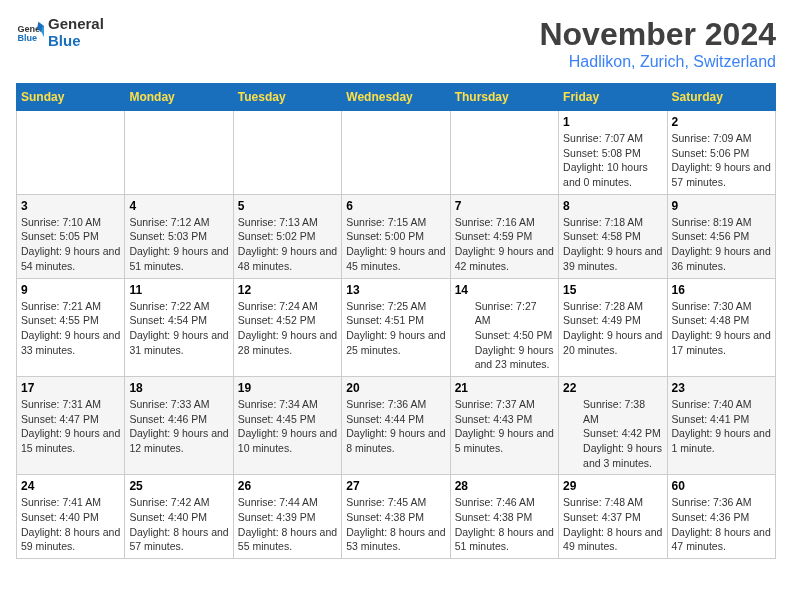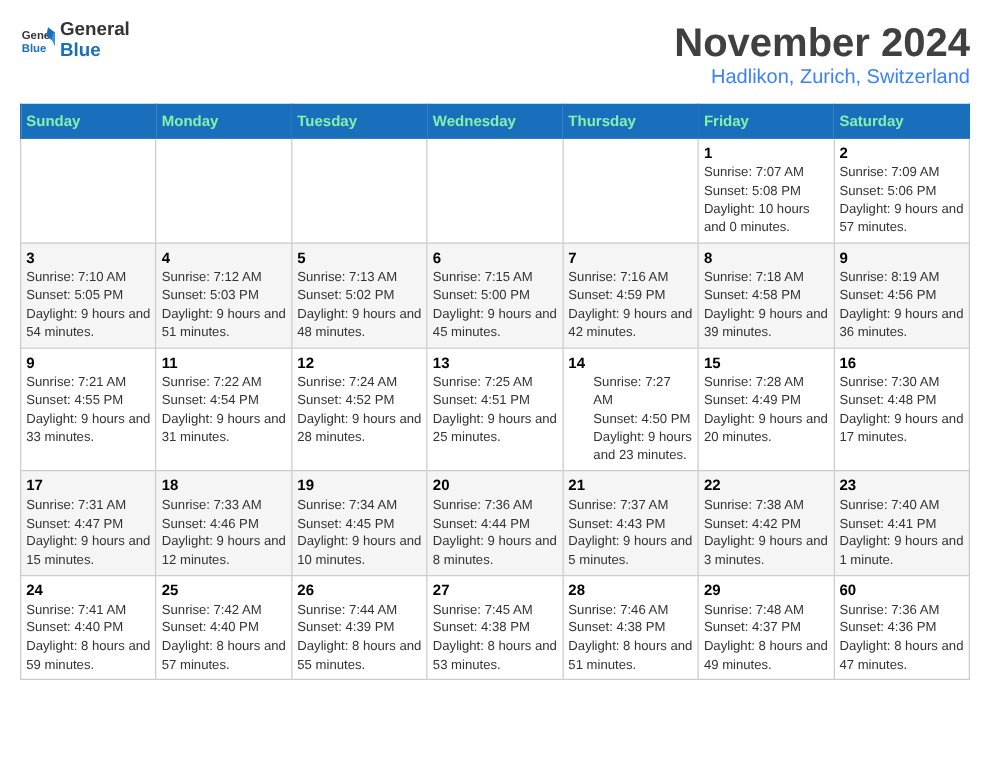--- a/index.html
+++ b/index.html
@@ -29,21 +29,21 @@
     .month-title { font-size: 32px; font-weight: bold; color: #404040; }
     .location-title { font-size: 16px; color: #3b82f6; }
 
     .calendar {
       width: 100%;
       border-collapse: collapse;
       font-size: 11px;
     }
     .calendar th {
       background: #1a6fbd;
-      color: #86efac;
+      color: #fde047;
       padding: 6px 4px;
       text-align: left;
       font-size: 12px;
       font-weight: bold;
       border: 1px solid #1a6fbd;
     }
     .calendar td {
       border: 1px solid #ccc;
       vertical-align: top;
       padding: 4px;
@@ -235,21 +235,21 @@
 Daylight: 9 hours and 8 minutes.</div>
         </td>
         <td>
           <span class="day-number">21</span>
           <div class="day-info" style="white-space: pre-line;">Sunrise: 7:37 AM
 Sunset: 4:43 PM
 Daylight: 9 hours and 5 minutes.</div>
         </td>
         <td>
           <span class="day-number">22</span>
-          <div class="day-info" style="white-space: pre-line;">Sunrise: 7:38 AM
+          <div class="day-info" style="white-space: pre-line; margin-left: 20px;">Sunrise: 7:38 AM
 Sunset: 4:42 PM
 Daylight: 9 hours and 3 minutes.</div>
         </td>
         <td>
           <span class="day-number">23</span>
           <div class="day-info" style="white-space: pre-line;">Sunrise: 7:40 AM
 Sunset: 4:41 PM
 Daylight: 9 hours and 1 minute.</div>
         </td>
       </tr>

